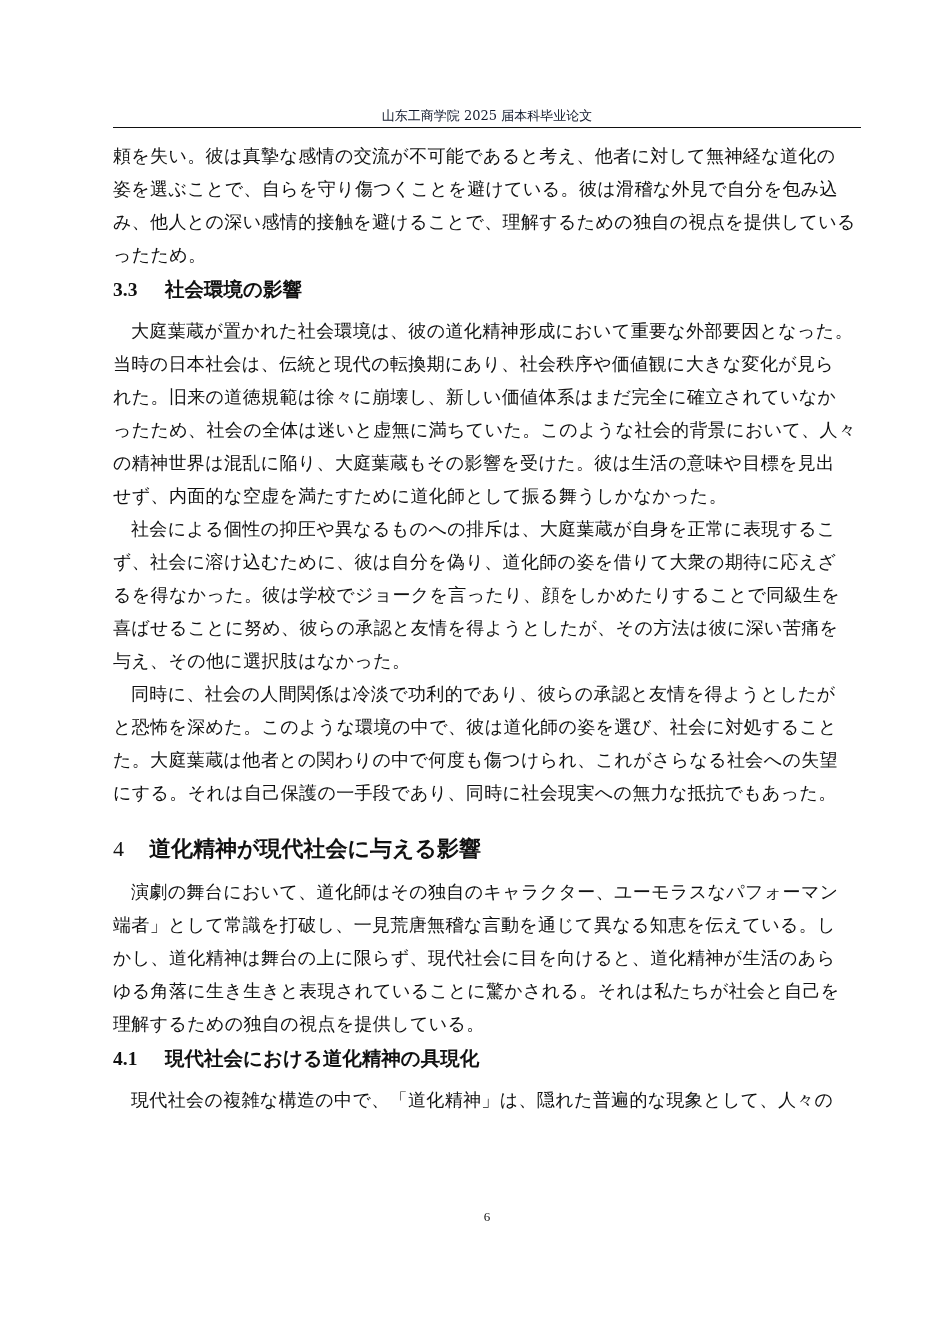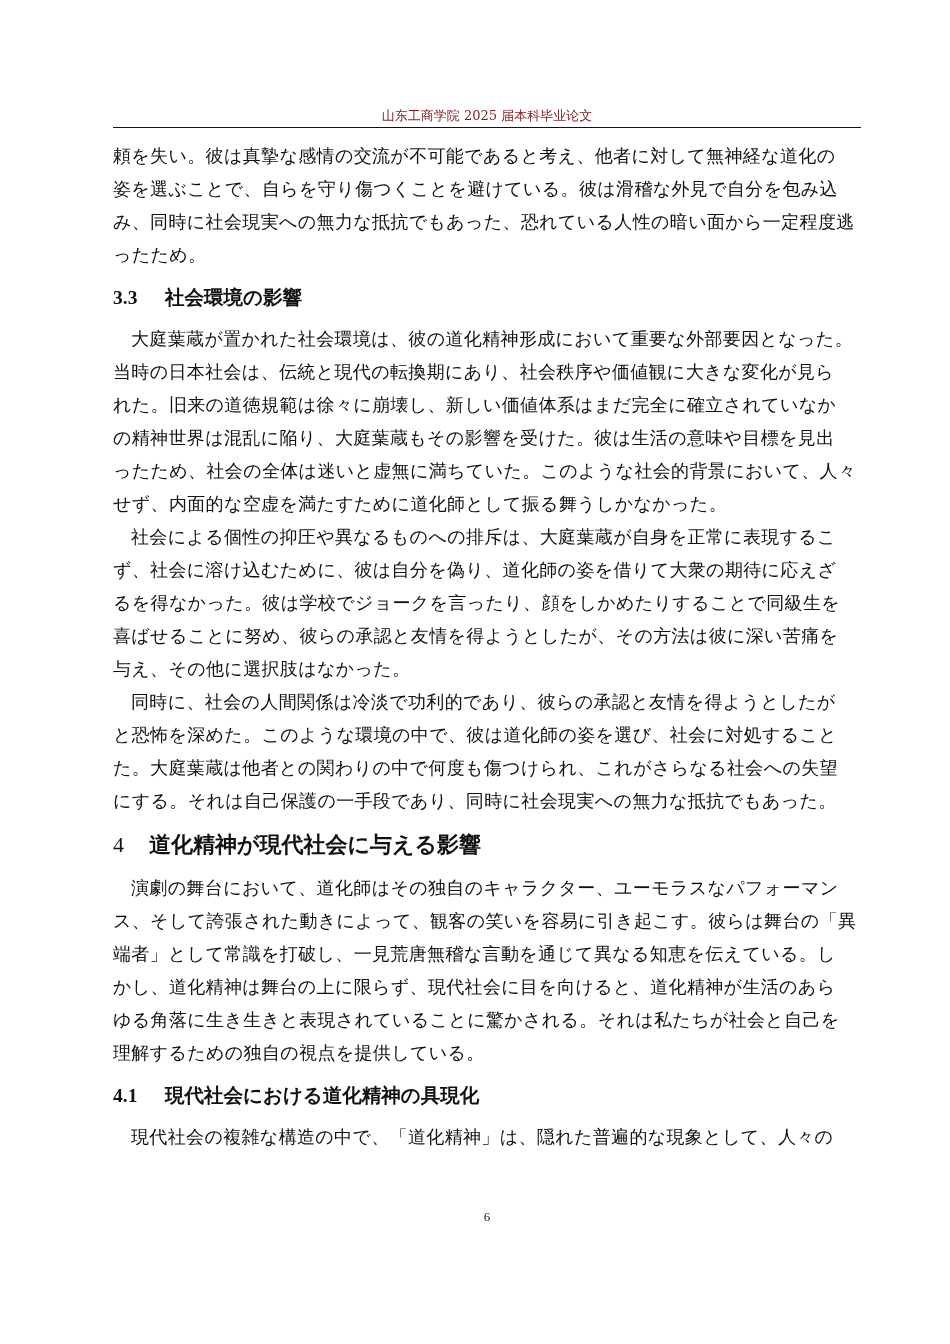--- a/index.html
+++ b/index.html
@@ -1,53 +1,53 @@
 <!DOCTYPE html>
 <html><head>
 <meta charset="utf-8">
 <style>
   html, body { margin: 0; padding: 0; background: #ffffff; }
   body { width: 950px; height: 1344px; position: relative; overflow: hidden; color: #111; font-family: "DejaVu Serif", "Liberation Serif", serif; }
   .page { position: absolute; left: 113px; top: 0; width: 748px; }
-  .running-header { position: absolute; top: 108px; left: 0; width: 748px; text-align: center; font-size: 13px; line-height: 16px; color: #7f1d1d; }
+  .running-header { position: absolute; top: 108px; left: 0; width: 748px; text-align: center; font-size: 13px; line-height: 16px; color: #0f172a; }
   .header-rule { position: absolute; top: 127px; left: 0; width: 748px; height: 0; border-top: 1.3px solid #111; }
   .body { position: absolute; top: 139px; left: 0; width: 748px; }
   .line { font-size: 18px; line-height: 33px; height: 33px; white-space: nowrap; letter-spacing: 0.35px; }
   .indent { padding-left: 18px; }
-  .h2 { font-size: 19.5px; font-weight: bold; height: 37px; line-height: 37px; margin-top: 8px; margin-bottom: 6px; white-space: nowrap; }
-  .h1 { font-size: 22px; font-weight: bold; height: 38px; line-height: 38px; margin-top: 8px; margin-bottom: 8px; white-space: nowrap; }
+  .h2 { font-size: 19.5px; font-weight: bold; height: 37px; line-height: 37px; margin-bottom: 6px; white-space: nowrap; }
+  .h1 { font-size: 22px; font-weight: bold; height: 38px; line-height: 38px; margin-top: 20px; margin-bottom: 8px; white-space: nowrap; }
   .num { display: inline-block; width: 52px; font-family: "Liberation Serif", serif; }
   .h1 .num { width: 36px; font-weight: normal; }
   .page-number { position: absolute; top: 1209px; left: 0; width: 748px; text-align: center; font-size: 13px; font-family: "Liberation Serif", serif; }
 </style>
 </head>
 <body>
 
 <div class="page">
   <div class="running-header">山东工商学院 2025 届本科毕业论文</div>
   <div class="header-rule"></div>
 
   <div class="body">
     <div>
       <div class="line">頼を失い。彼は真摯な感情の交流が不可能であると考え、他者に対して無神経な道化の</div>
       <div class="line">姿を選ぶことで、自らを守り傷つくことを避けている。彼は滑稽な外見で自分を包み込</div>
-      <div class="line">み、同時に社会現実への無力な抵抗でもあった、恐れている人性の暗い面から一定程度逃</div>
+      <div class="line">み、他人との深い感情的接触を避けることで、理解するための独自の視点を提供している</div>
       <div class="line">ったため。</div>
     </div>
 
     <div class="h2">
       <span class="num">3.3</span><span>社会環境の影響</span>
     </div>
 
     <div>
       <div class="line indent">大庭葉蔵が置かれた社会環境は、彼の道化精神形成において重要な外部要因となった。</div>
       <div class="line">当時の日本社会は、伝統と現代の転換期にあり、社会秩序や価値観に大きな変化が見ら</div>
       <div class="line">れた。旧来の道徳規範は徐々に崩壊し、新しい価値体系はまだ完全に確立されていなか</div>
+      <div class="line">ったため、社会の全体は迷いと虚無に満ちていた。このような社会的背景において、人々</div>
       <div class="line">の精神世界は混乱に陥り、大庭葉蔵もその影響を受けた。彼は生活の意味や目標を見出</div>
-      <div class="line">ったため、社会の全体は迷いと虚無に満ちていた。このような社会的背景において、人々</div>
       <div class="line">せず、内面的な空虚を満たすために道化師として振る舞うしかなかった。</div>
     </div>
 
     <div>
       <div class="line indent">社会による個性の抑圧や異なるものへの排斥は、大庭葉蔵が自身を正常に表現するこ</div>
       <div class="line">ず、社会に溶け込むために、彼は自分を偽り、道化師の姿を借りて大衆の期待に応えざ</div>
       <div class="line">るを得なかった。彼は学校でジョークを言ったり、顔をしかめたりすることで同級生を</div>
       <div class="line">喜ばせることに努め、彼らの承認と友情を得ようとしたが、その方法は彼に深い苦痛を</div>
       <div class="line">与え、その他に選択肢はなかった。</div>
     </div>
@@ -58,21 +58,20 @@
       <div class="line">た。大庭葉蔵は他者との関わりの中で何度も傷つけられ、これがさらなる社会への失望</div>
       <div class="line">にする。それは自己保護の一手段であり、同時に社会現実への無力な抵抗でもあった。</div>
     </div>
 
     <div class="h1">
       <span class="num">4</span><span>道化精神が現代社会に与える影響</span>
     </div>
 
     <div>
       <div class="line indent">演劇の舞台において、道化師はその独自のキャラクター、ユーモラスなパフォーマン</div>
-      <div class="line">ス、そして誇張された動きによって、観客の笑いを容易に引き起こす。彼らは舞台の「異</div>
       <div class="line">端者」として常識を打破し、一見荒唐無稽な言動を通じて異なる知恵を伝えている。し</div>
       <div class="line">かし、道化精神は舞台の上に限らず、現代社会に目を向けると、道化精神が生活のあら</div>
       <div class="line">ゆる角落に生き生きと表現されていることに驚かされる。それは私たちが社会と自己を</div>
       <div class="line">理解するための独自の視点を提供している。</div>
     </div>
 
     <div class="h2">
       <span class="num">4.1</span><span>現代社会における道化精神の具現化</span>
     </div>
 

